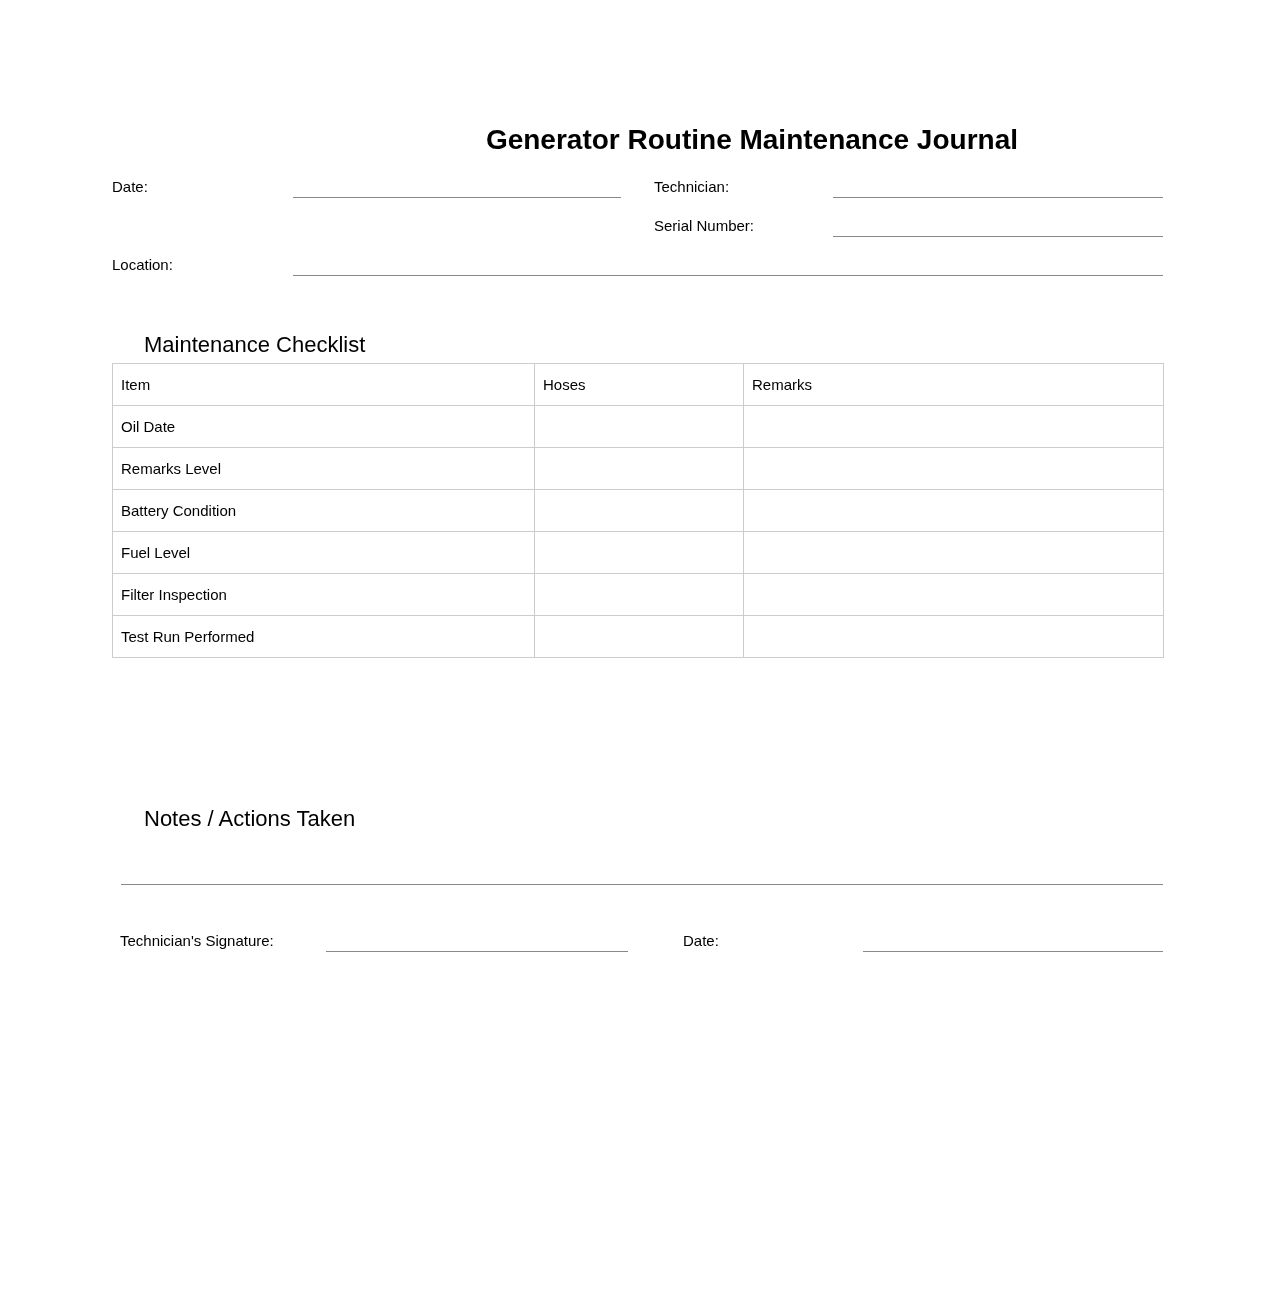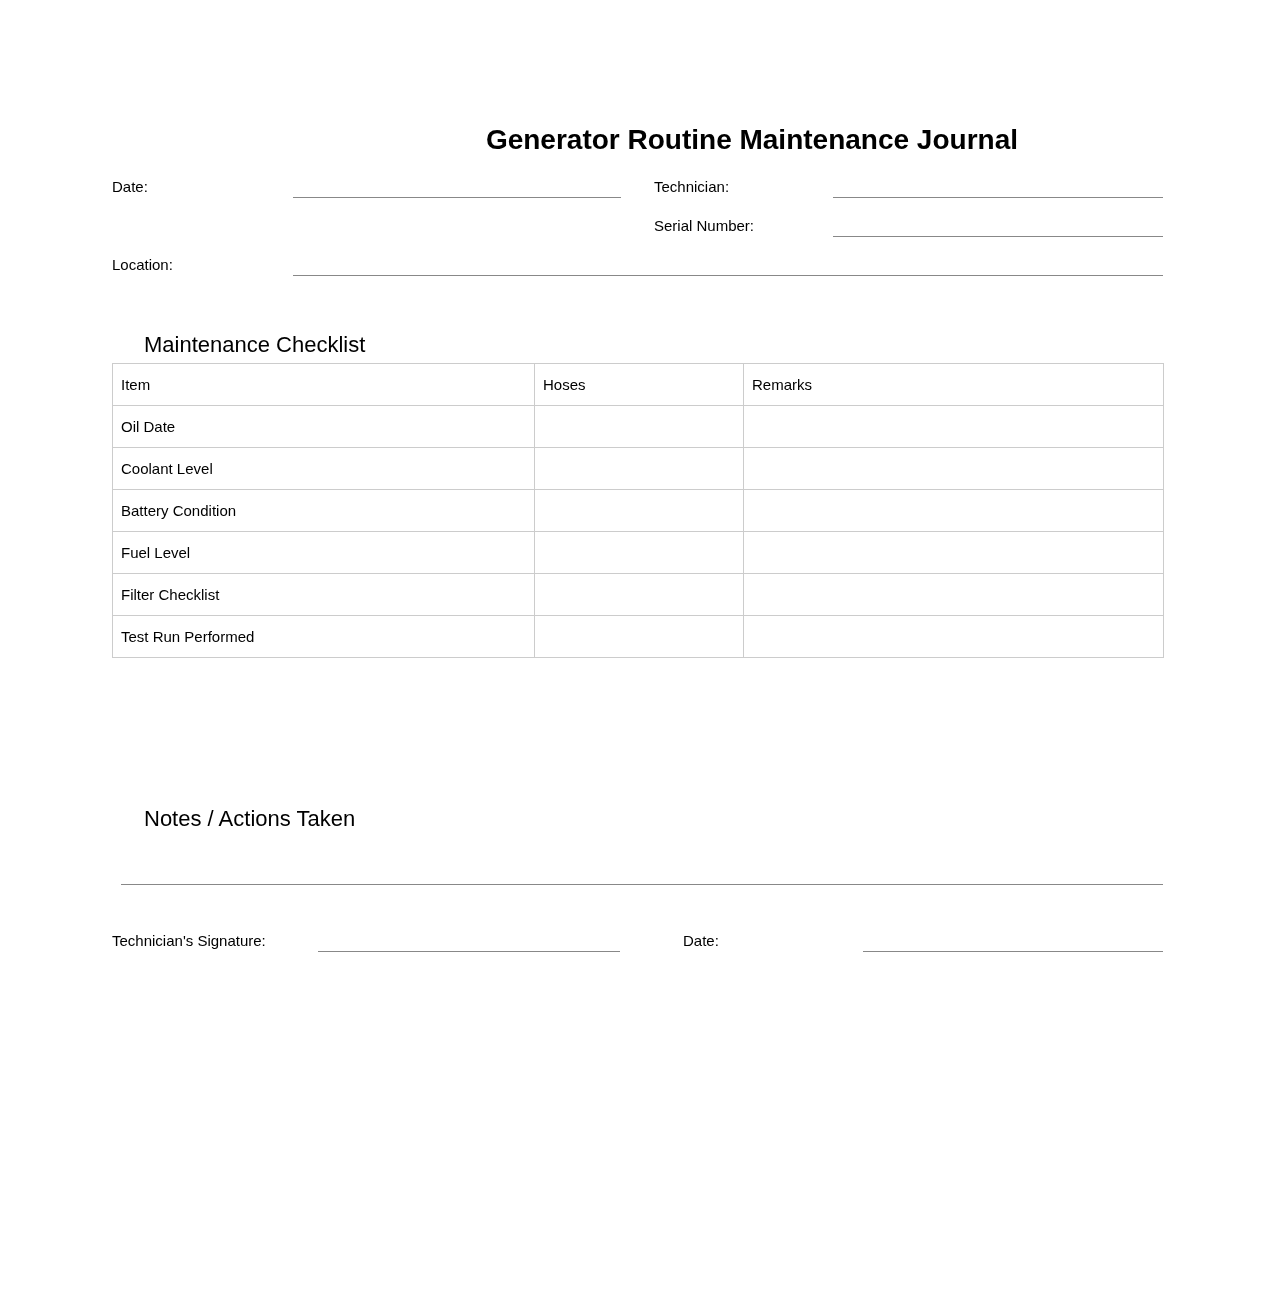--- a/index.html
+++ b/index.html
@@ -139,21 +139,21 @@
   .sig-label {
     font-size: 15px;
     line-height: 18px;
     white-space: nowrap;
     padding-bottom: 2px;
   }
   .sig-line {
     border-bottom: 1px solid #888888;
     height: 22px;
   }
-  .sig-technician { left: 0px; }
+  .sig-technician { left: 8px; }
   .sig-technician .sig-label { width: 206px; }
   .sig-technician .sig-line  { width: 302px; }
 
   .sig-date { left: 571px; }
   .sig-date .sig-label { width: 180px; }
   .sig-date .sig-line  { width: 300px; }
 </style>
 </head>
 <body>
 
@@ -205,36 +205,36 @@
         <th>Remarks</th>
       </tr>
     </thead>
     <tbody>
       <tr>
         <td>Oil Date</td>
         <td></td>
         <td></td>
       </tr>
       <tr>
-        <td>Coolant Level</td>
+        <td>Remarks Level</td>
         <td></td>
         <td></td>
       </tr>
       <tr>
         <td>Battery Condition</td>
         <td></td>
         <td></td>
       </tr>
       <tr>
         <td>Fuel Level</td>
         <td></td>
         <td></td>
       </tr>
       <tr>
-        <td>Filter Checklist</td>
+        <td>Filter Inspection</td>
         <td></td>
         <td></td>
       </tr>
       <tr>
         <td>Test Run Performed</td>
         <td></td>
         <td></td>
       </tr>
     </tbody>
   </table>

